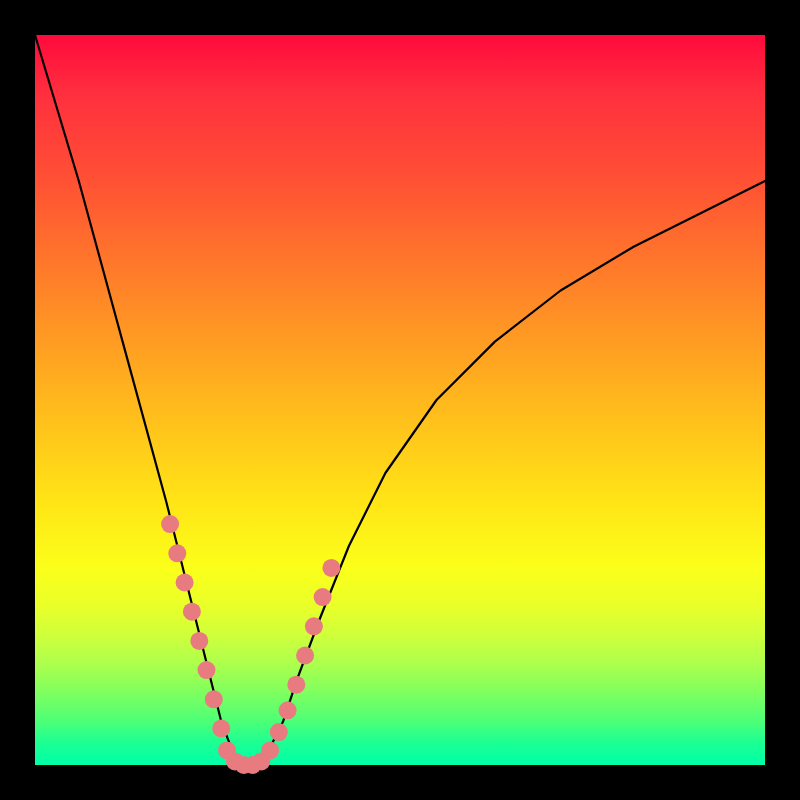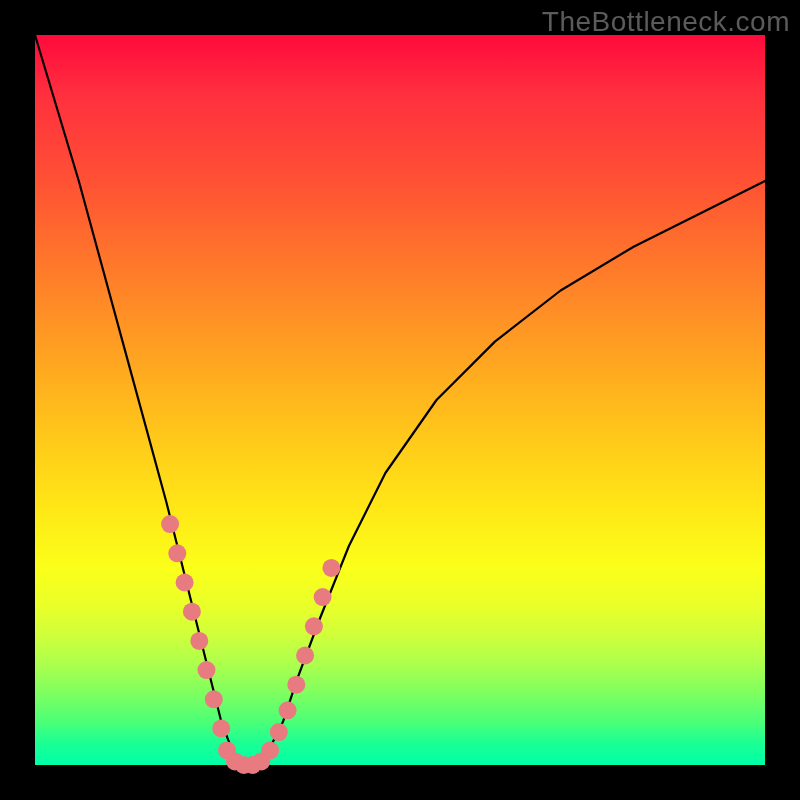--- a/index.html
+++ b/index.html
@@ -93,15 +93,14 @@
           <circle cx="261.3" cy="649.7" r="9" fill="#e87b80"></circle>
           <circle cx="270.1" cy="620.5" r="9" fill="#e87b80"></circle>
           <circle cx="278.9" cy="591.3" r="9" fill="#e87b80"></circle>
           <circle cx="287.6" cy="562.1" r="9" fill="#e87b80"></circle>
           <circle cx="296.4" cy="532.9" r="9" fill="#e87b80"></circle>
         </g>
     </svg>
 
   </div>
 
-  <div class="watermark">TheBottleneck.com</div>
 
 </div>
 
 </body></html>

